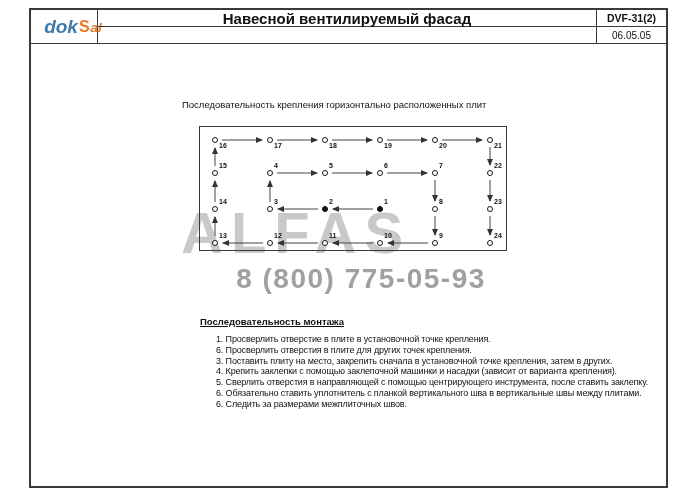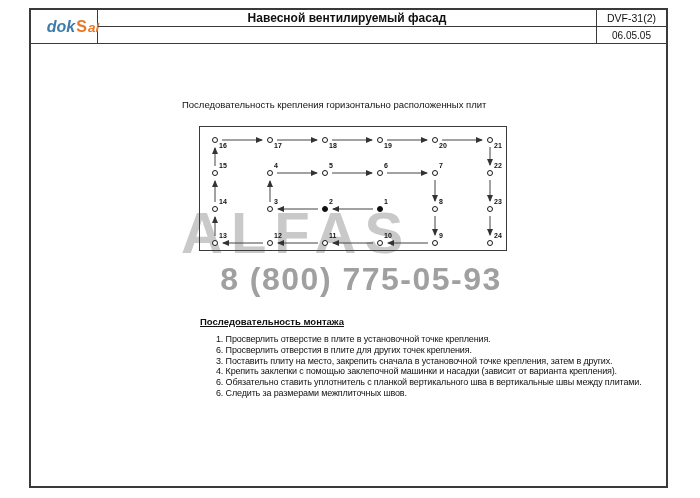--- a/index.html
+++ b/index.html
@@ -15,37 +15,37 @@
   
   .header{
     position:absolute;left:0;top:0;width:100%;height:34px;
     display:grid;grid-template-columns:67px 1fr 70px;grid-template-rows:17px 17px;
     border-bottom:1.5px solid #3a3a3a;box-sizing:border-box;
   }
   .logo-cell{
     grid-column:1;grid-row:1/3;border-right:1.5px solid #3a3a3a;
     display:flex;align-items:center;justify-content:center;box-sizing:border-box;
   }
-  .logo-dok{color:var(--logo-blue,#3e7cab);font-style:italic;font-weight:bold;font-size:16px;margin-left:18px;}
+  .logo-dok{color:var(--logo-blue,#3e7cab);font-style:italic;font-weight:bold;font-size:19px;margin-left:18px;}
   .logo-s{color:var(--logo-orange,#e87727);font-weight:bold;font-size:16px;margin:0 1px;}
   .logo-al{color:var(--logo-orange,#e87727);font-style:italic;font-weight:bold;font-size:13.5px;}
   .cell{display:flex;align-items:center;justify-content:center;box-sizing:border-box;}
-  .title-main{grid-column:2;grid-row:1;border-bottom:1.5px solid #3a3a3a;font-weight:bold;font-size:12px;}
-  .code-cell{grid-column:3;grid-row:1;border-left:1.5px solid #3a3a3a;border-bottom:1.5px solid #3a3a3a;font-weight:normal;font-size:10.5px;}
+  .title-main{grid-column:2;grid-row:1;border-bottom:1.5px solid #3a3a3a;font-weight:bold;font-size:15px;}
+  .code-cell{grid-column:3;grid-row:1;border-left:1.5px solid #3a3a3a;border-bottom:1.5px solid #3a3a3a;font-weight:bold;font-size:10.5px;}
   .title-sub{grid-column:2;grid-row:2;font-size:9.5px;}
   .date-cell{grid-column:3;grid-row:2;border-left:1.5px solid #3a3a3a;font-size:10px;}
   
   .watermark{
     position:absolute;left:150px;top:194px;width:360px;
     font-size:58px;line-height:58px;font-weight:bold;letter-spacing:8px;
     color:var(--watermark-gray,#c9c9c9);z-index:1;user-select:none;
   }
   .watermark-phone{
     position:absolute;left:150px;top:254px;width:360px;text-align:center;
-    font-size:32px;line-height:30px;font-weight:bold;letter-spacing:1.5px;
+    font-size:28px;line-height:30px;font-weight:bold;letter-spacing:1.5px;
     color:var(--watermark-phone-gray,#a0a0a0);z-index:1;user-select:none;
   }
   
   .diagram-title{
     position:absolute;left:151px;top:89px;width:340px;text-align:left;
     font-size:9.5px;z-index:2;
   }
   .diagram-box{
     position:absolute;left:168px;top:116px;width:306px;height:123px;
     border:1.5px solid #3a3a3a;box-sizing:content-box;z-index:2;
@@ -172,17 +172,18 @@
         <div class="pt-label" style="left: 294px; top: 105px;">24</div>
       </div>
   </div>
 
   <div class="steps-heading">Последовательность монтажа</div>
   <div class="steps-list" id="steps-list">
       <div class="step-line">1. Просверлить отверстие в плите в установочной точке крепления.</div>
       <div class="step-line">6. Просверлить отверстия в плите для других точек крепления.</div>
       <div class="step-line">3. Поставить плиту на место, закрепить сначала в установочной точке крепления, затем в других.</div>
       <div class="step-line">4. Крепить заклепки с помощью заклепочной машинки и насадки (зависит от варианта крепления).</div>
+      <div class="step-line">5. Сверлить отверстия в направляющей с помощью центрирующего инструмента, после ставить заклепку.</div>
       <div class="step-line">6. Обязательно ставить уплотнитель с планкой вертикального шва в вертикальные швы между плитами.</div>
       <div class="step-line">6. Следить за размерами межплиточных швов.</div>
     </div>
 
 </div>
 
 </body></html>

